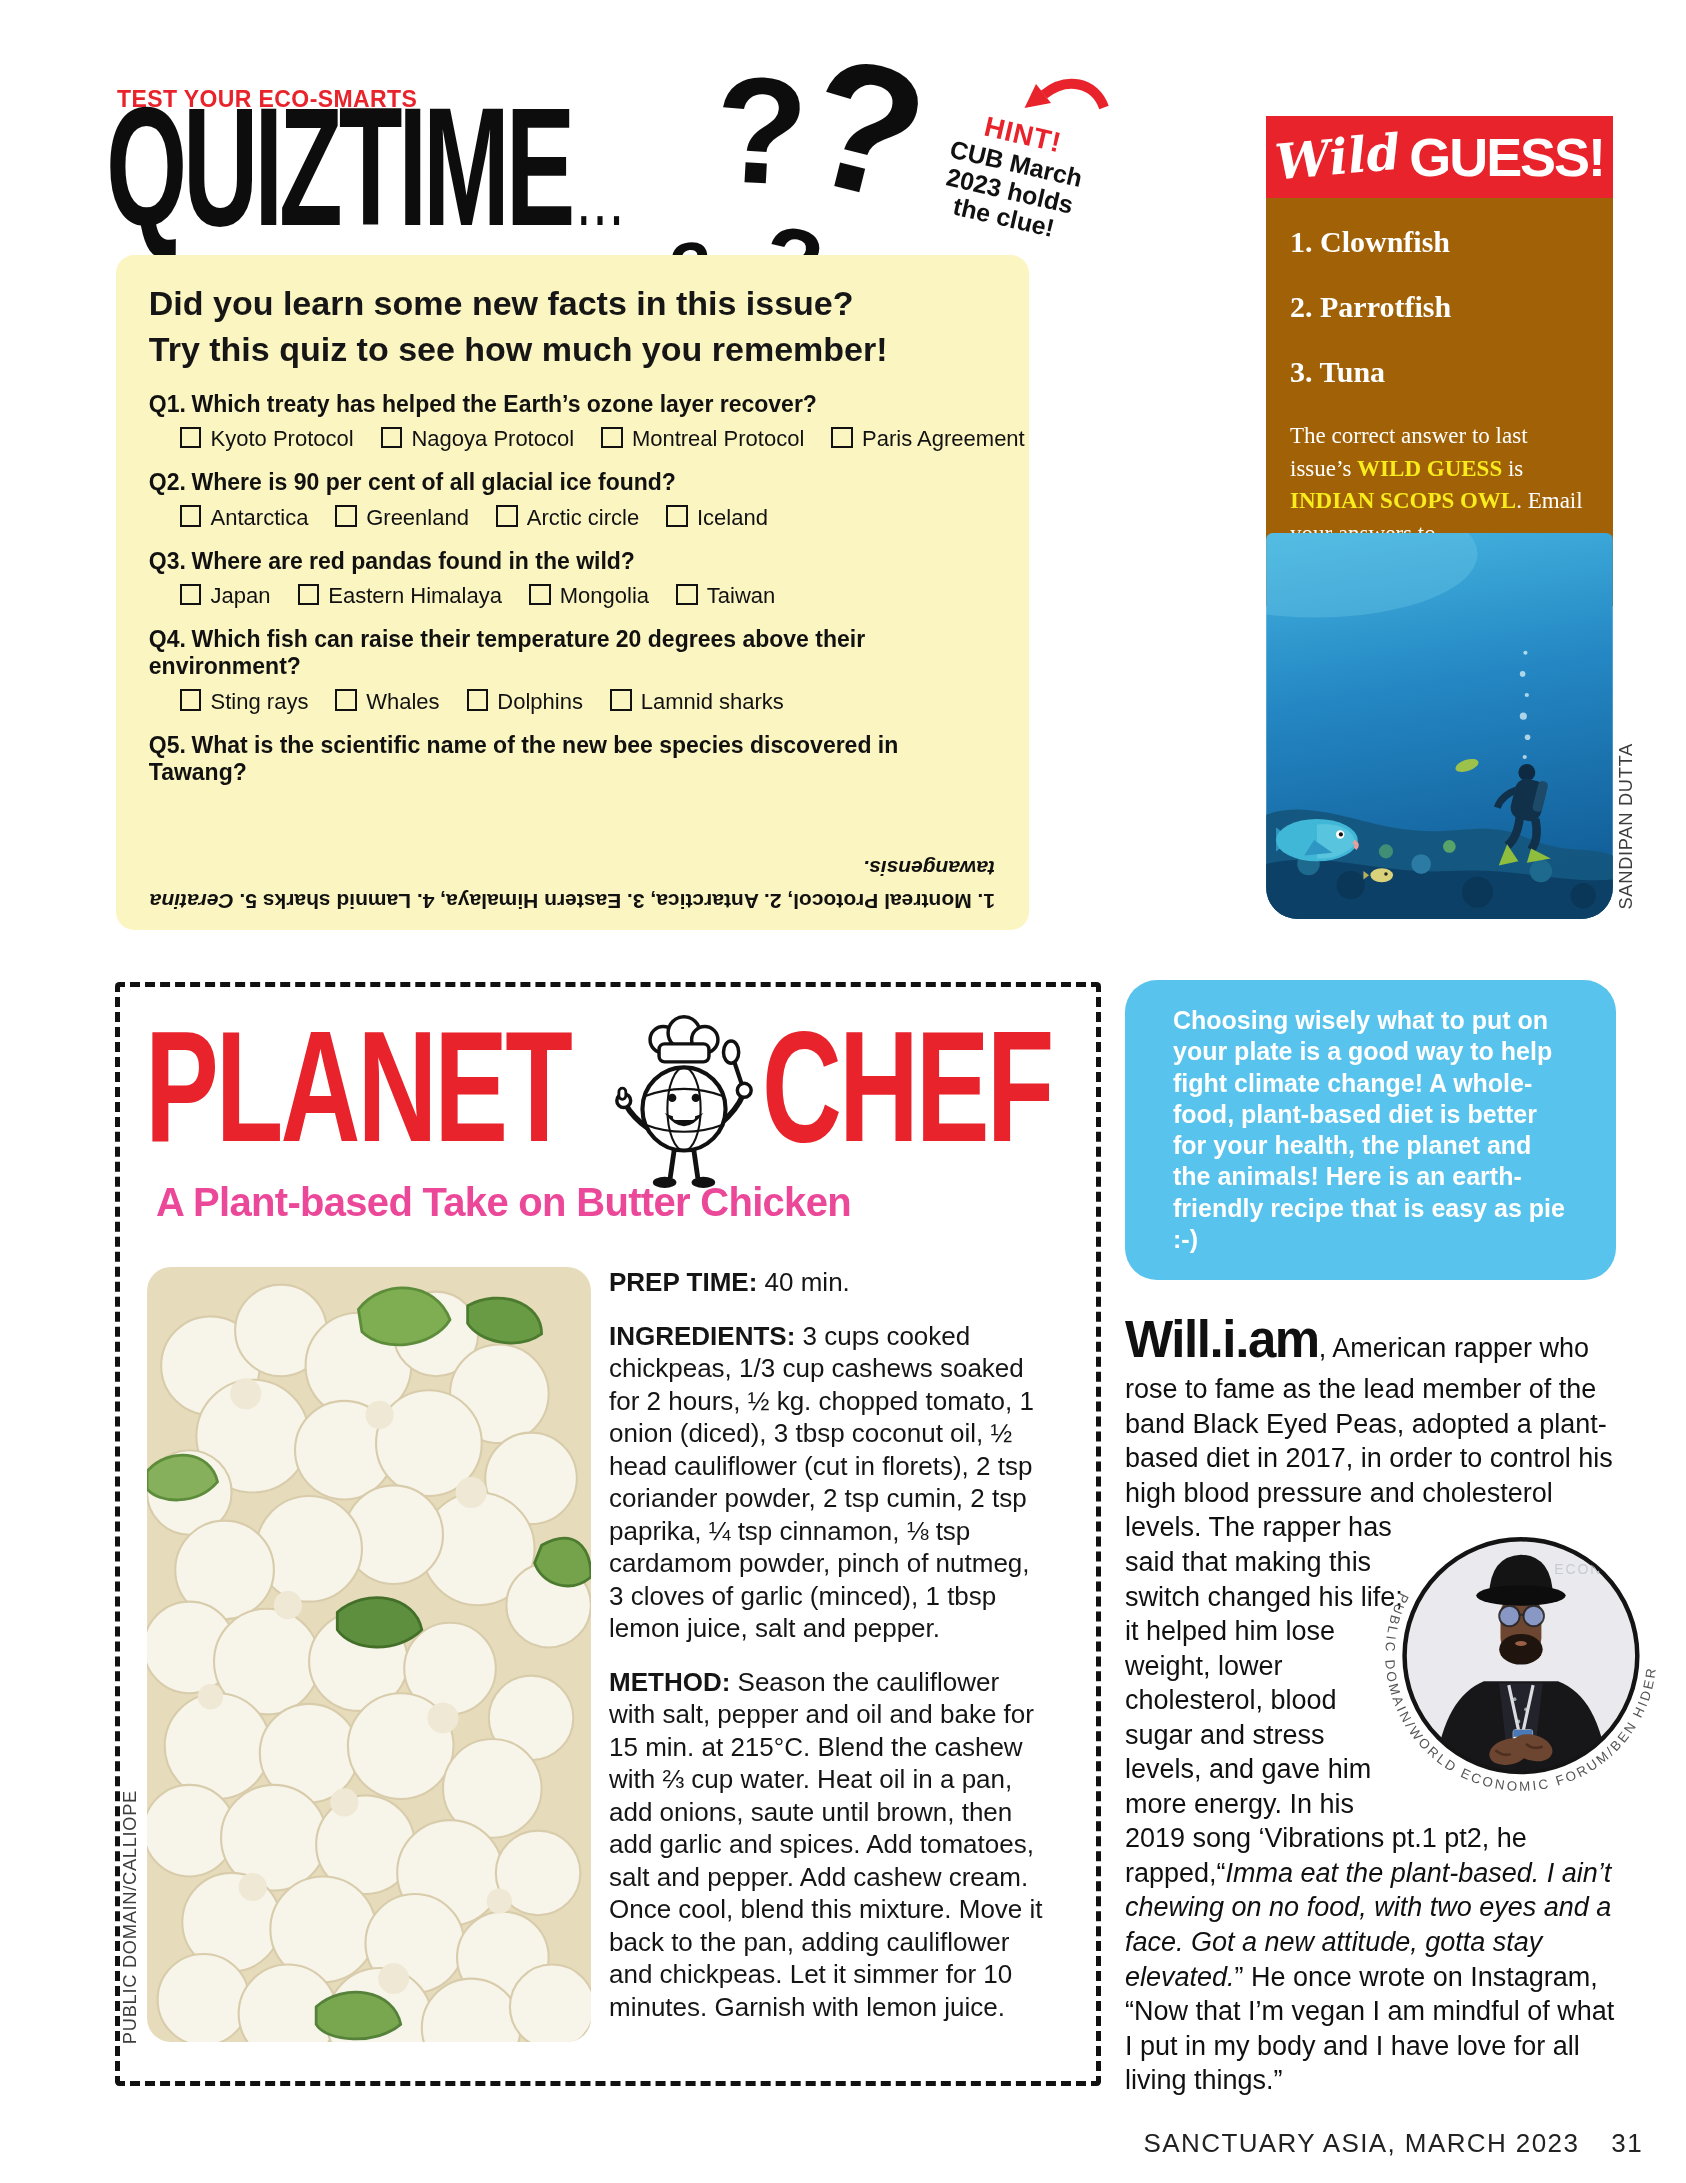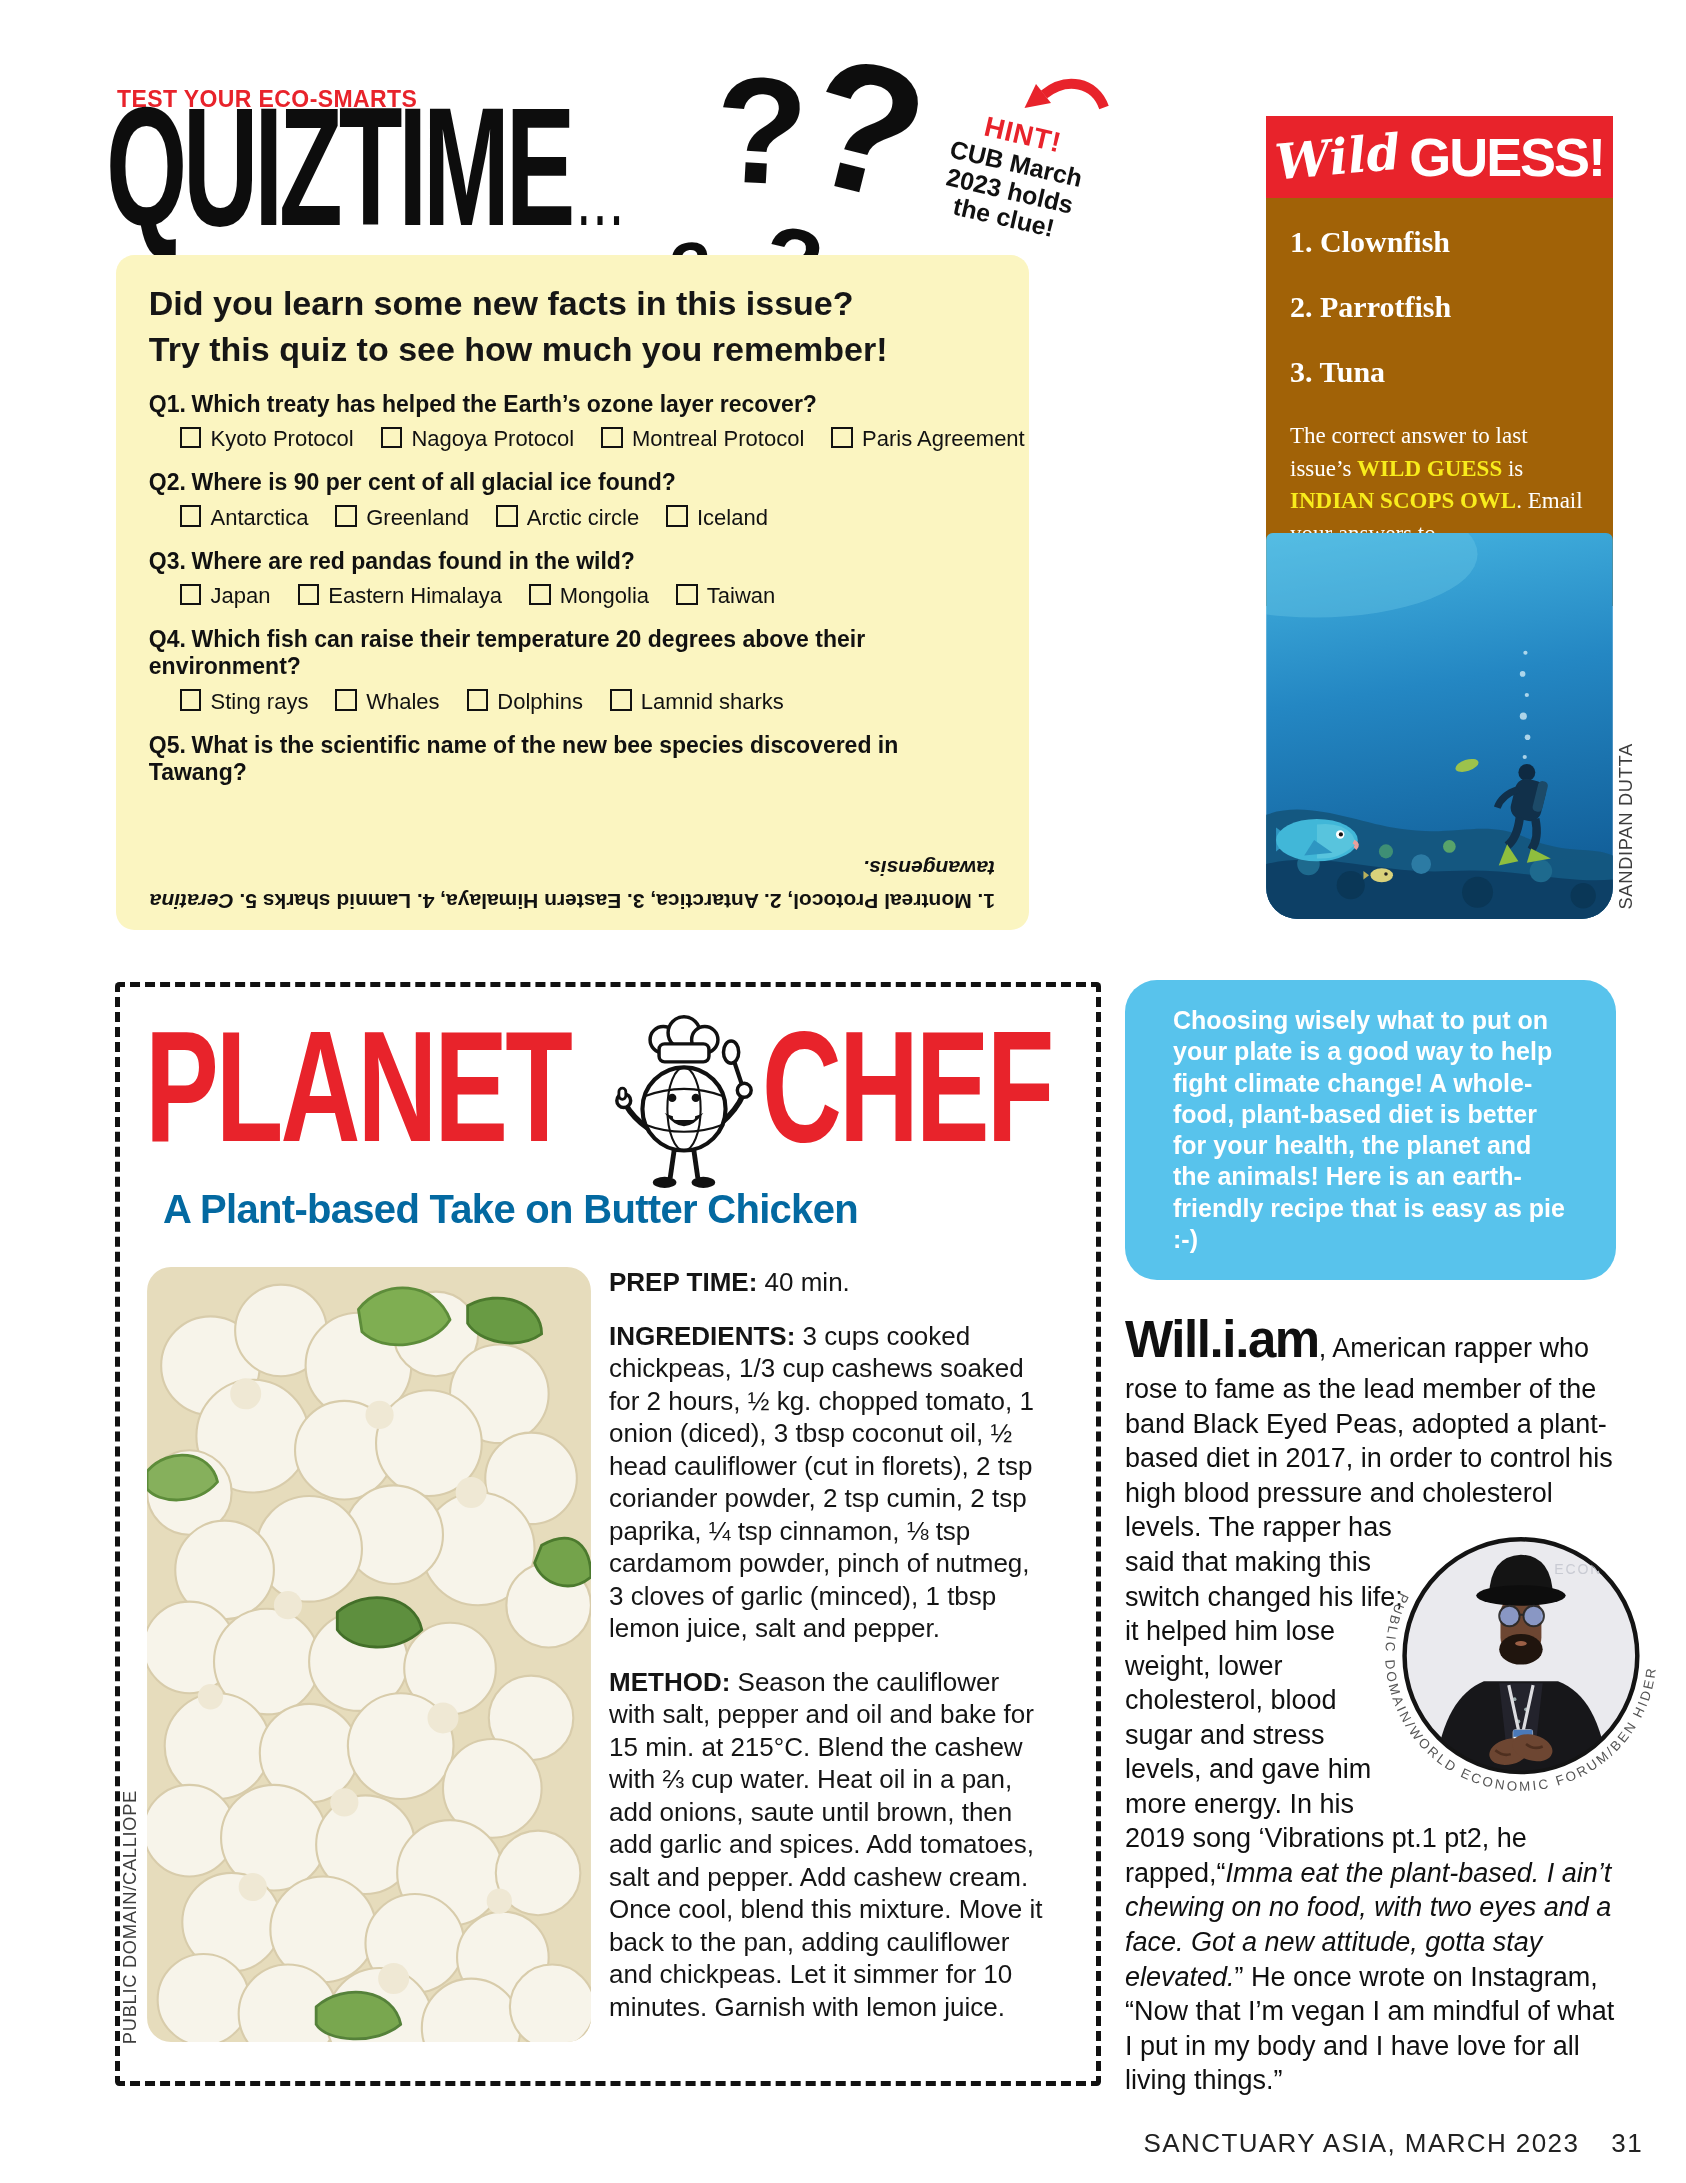--- a/index.html
+++ b/index.html
@@ -52,21 +52,21 @@
   .sea-credit{position:absolute;left:1617px;top:743px;}
 
   
   .chefbox{position:absolute;left:115px;top:982px;width:986px;height:1104px;box-sizing:border-box;
            border:5px dashed #111;border-radius:4.2px;background:#fff;}
   .chef-word{position:absolute;font-size:158px;font-weight:900;color:#e8232b;line-height:1;
              letter-spacing:-4.2px;transform:scaleX(.7);transform-origin:left top;white-space:nowrap;}
   .chef-w1{left:25px;top:20px;}
   .chef-w2{left:642px;top:20px;}
   .mascot{position:absolute;left:492px;top:25px;width:144px;height:187px;}
-  .chef-sub{position:absolute;left:28px;top:185px;margin:15px;font-size:40px;font-weight:bold;color:#0369a1;letter-spacing:-0.7px;}
+  .chef-sub{position:absolute;left:28px;top:185px;margin:8px;font-size:40px;font-weight:bold;color:#ec4899;letter-spacing:-0.7px;}
   .cauli{position:absolute;left:27px;top:280px;width:444px;height:775px;border-radius:24px;overflow:hidden;}
   .cauli-credit{position:absolute;left:1.4px;top:803px;}
   .recipe{position:absolute;left:489px;top:268px;width:440px;font-size:26px;line-height:1.25;color:#151515;}
   .recipe p{margin:11px 0 21px;}
   .recipe b{font-weight:bold;}
 
   
   .bluebox{position:absolute;left:1125px;top:980px;width:491px;box-sizing:border-box;background:#58c3ec;
            border-radius:32px;padding:25px 48px;font-size:25px;font-weight:bold;color:#fff;line-height:1.25;}
   .william{position:absolute;left:1125px;top:1307px;width:501px;font-size:27px;line-height:1.28;color:#101010;}

